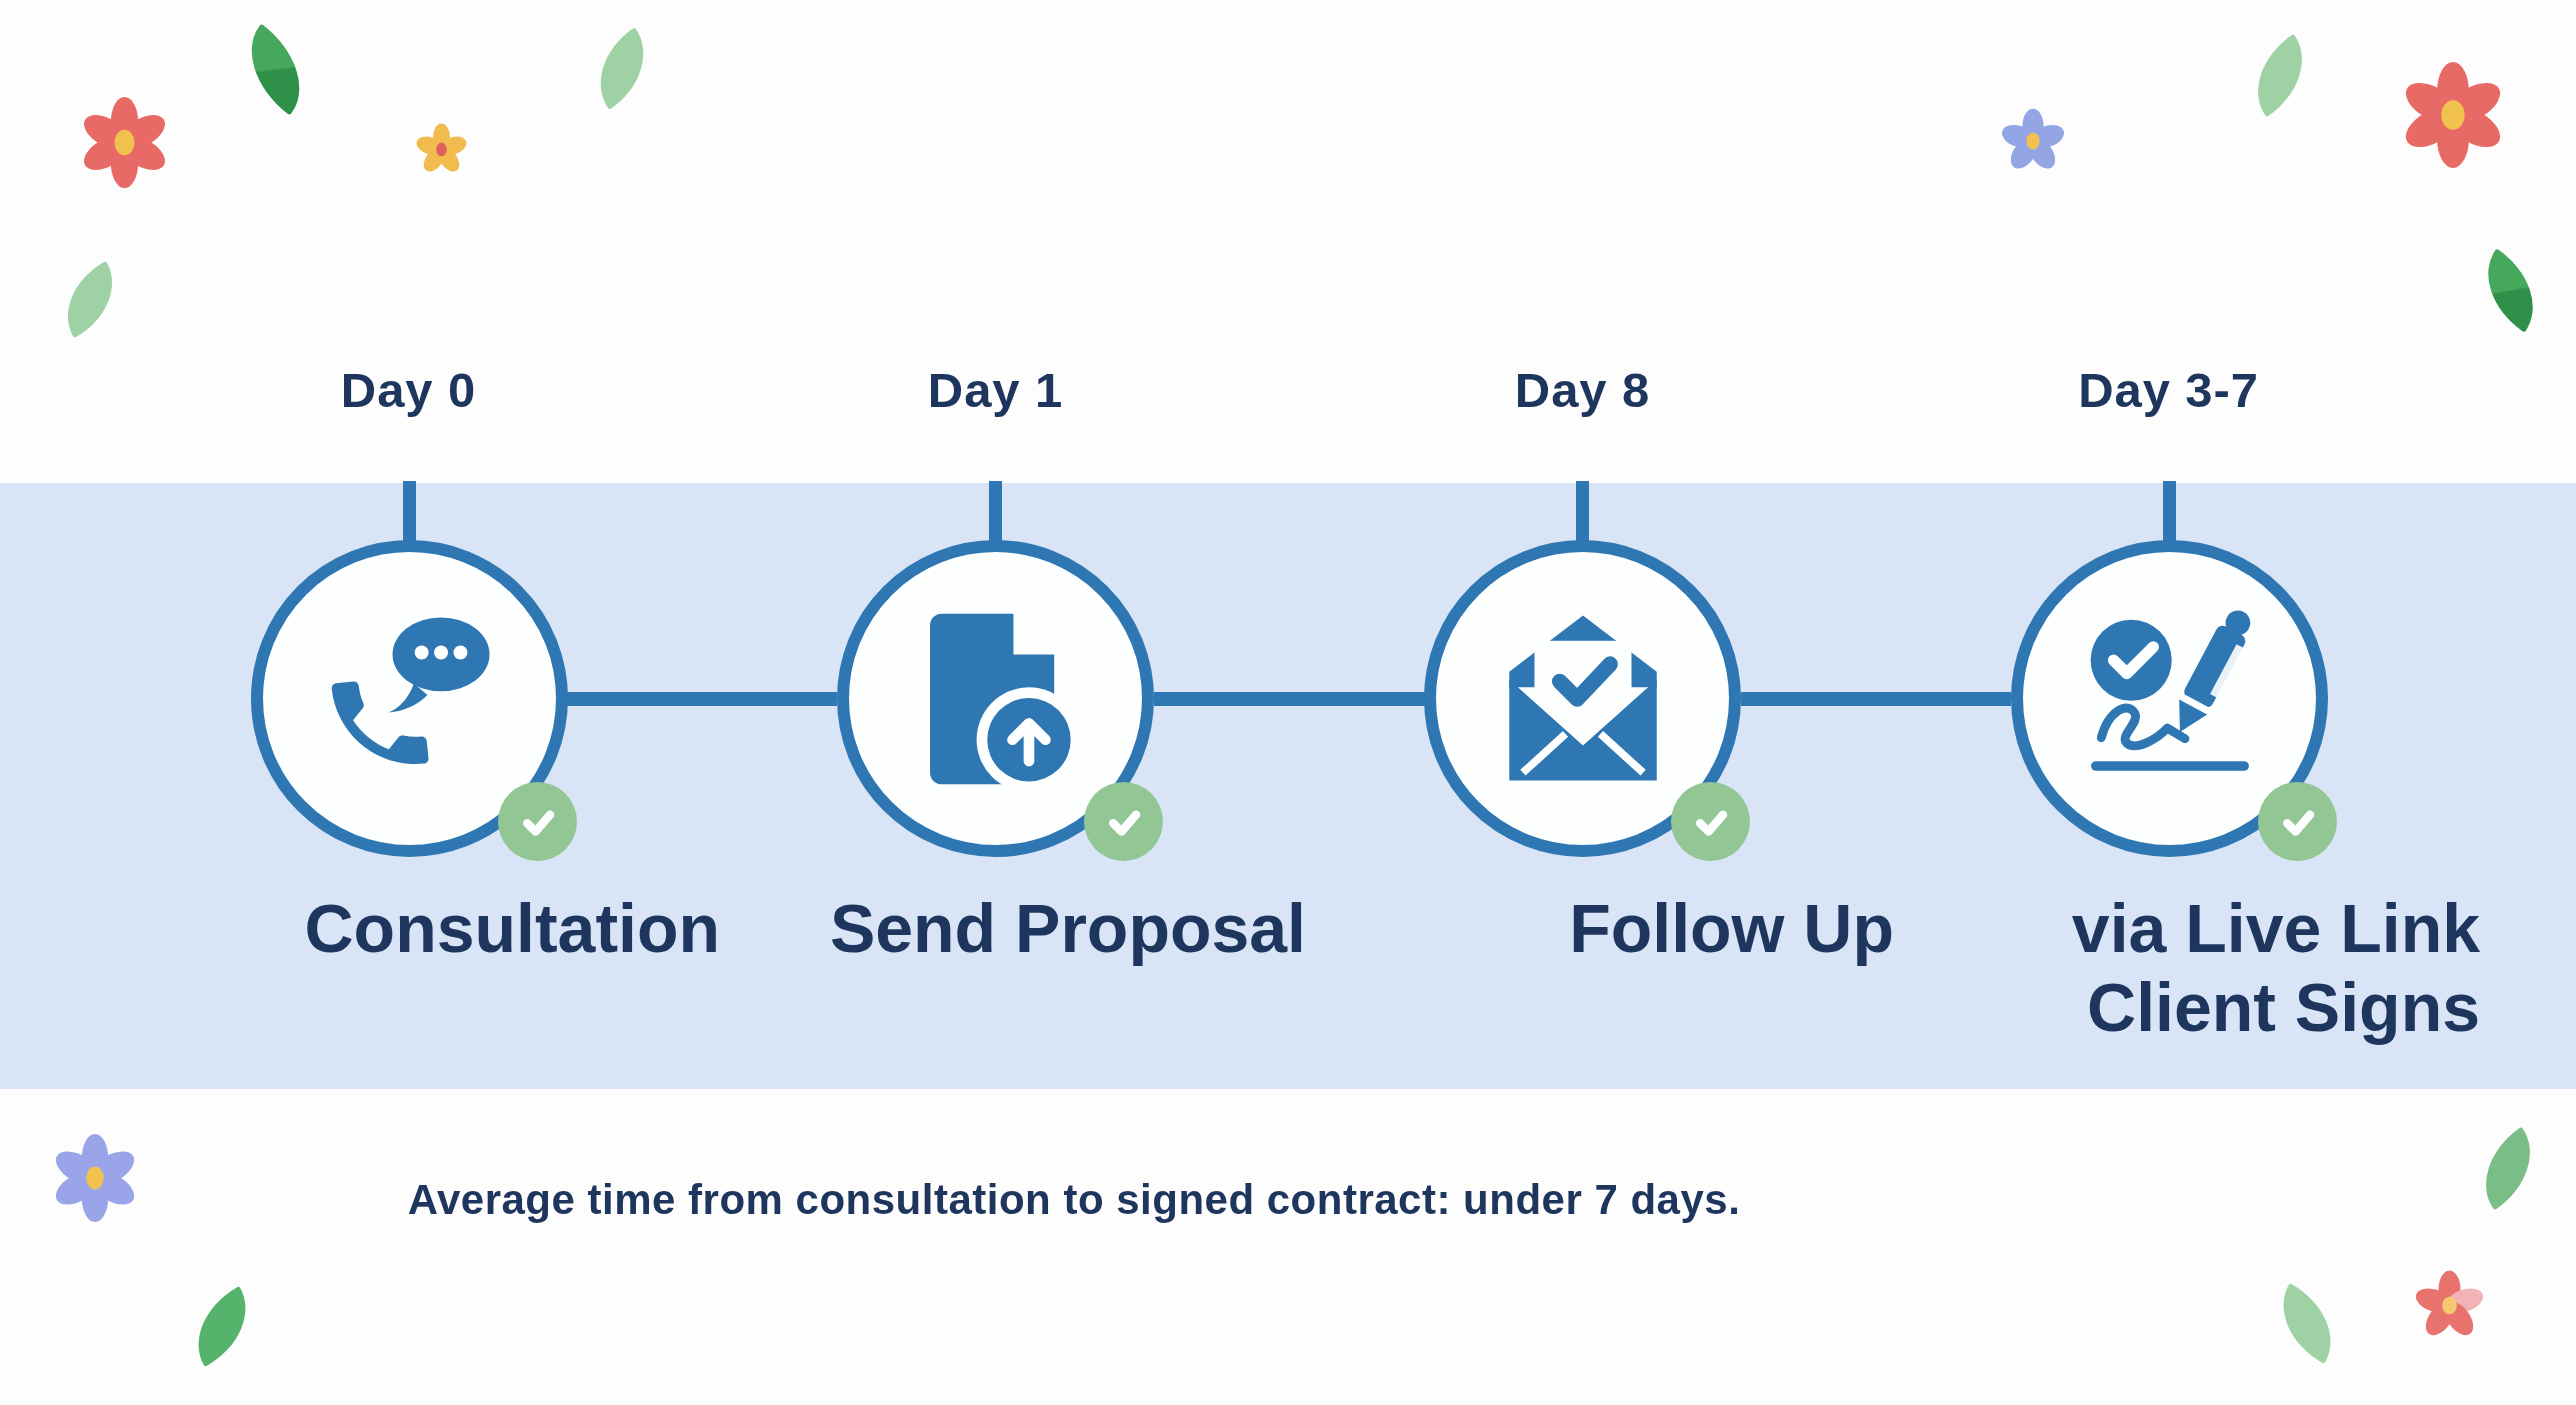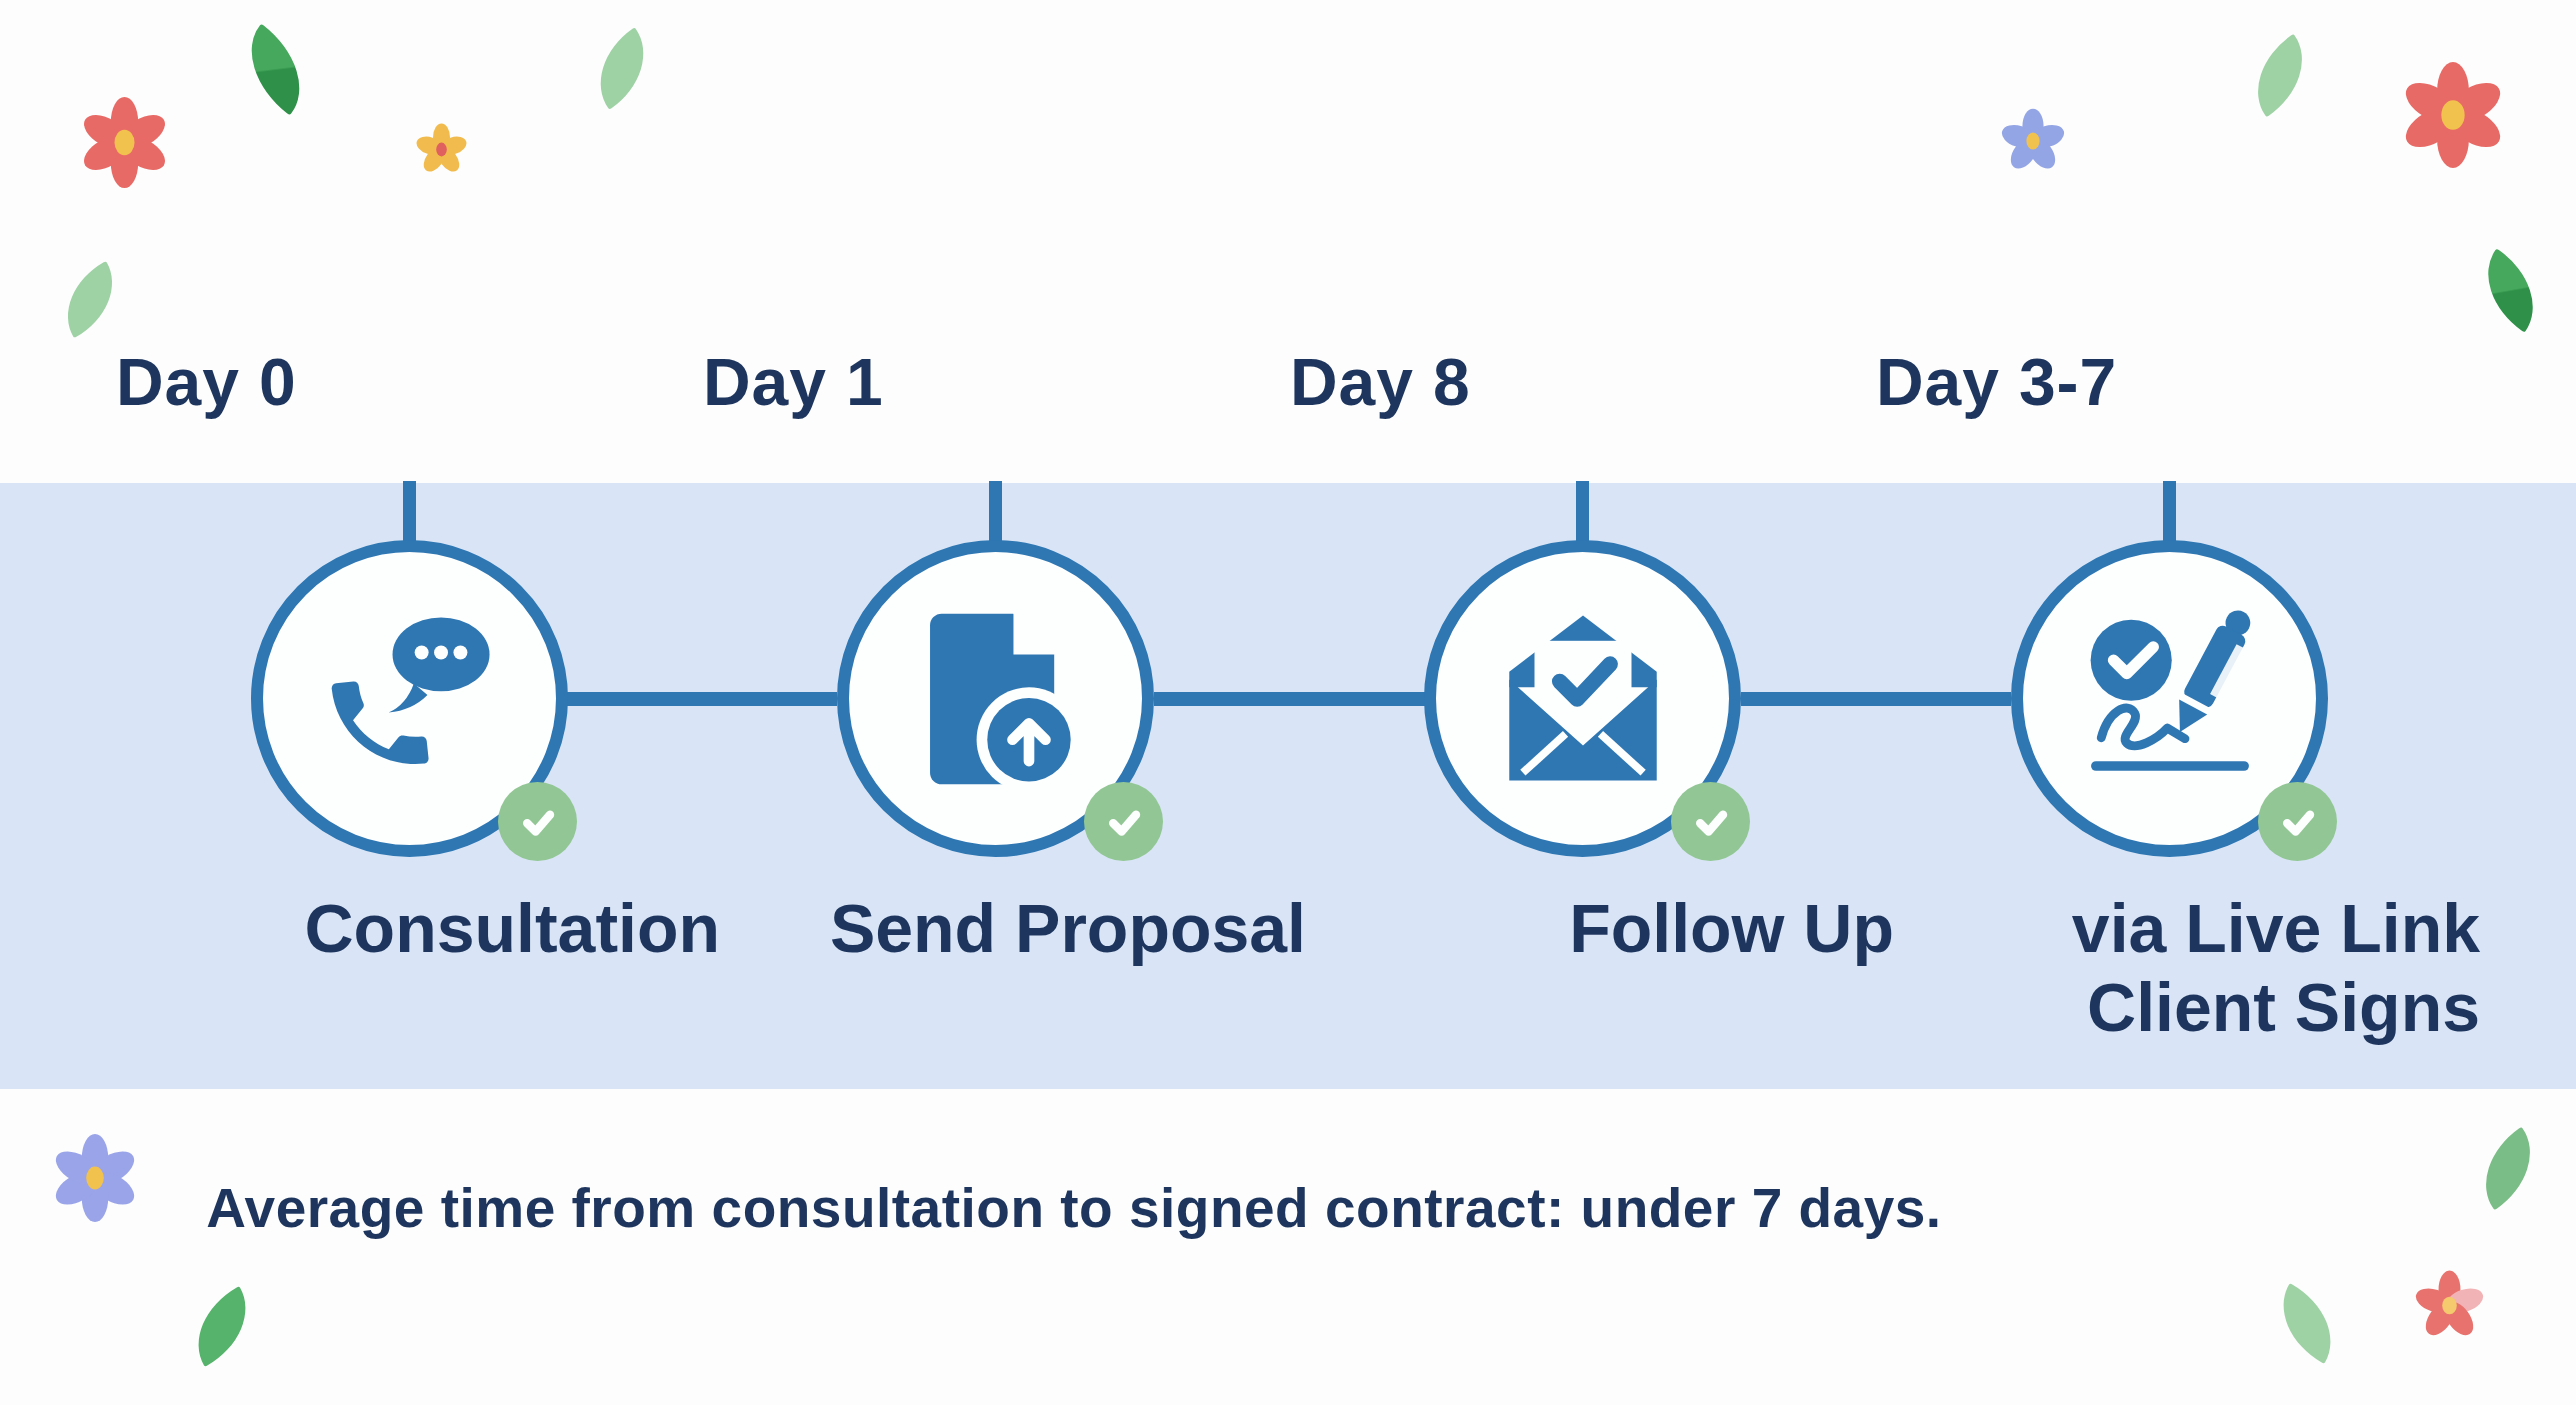--- a/index.html
+++ b/index.html
@@ -20,30 +20,30 @@
     display:flex;align-items:center;justify-content:center;
   }
   .node svg{width:194px;height:194px;}
   .badge{
     position:absolute;top:782px;width:79px;height:79px;border-radius:50%;
     background:#92c795;z-index:4;display:flex;align-items:center;justify-content:center;
   }
   .badge svg{width:48px;height:48px;}
   
   .day-label{
-    position:absolute;top:344px;width:585px;
-    font-size:66px;font-weight:700;letter-spacing:0.9px;z-index:2;
+    position:absolute;top:362px;width:585px;text-align:center;
+    font-size:49px;font-weight:700;letter-spacing:0.9px;z-index:2;
   }
   .step-label{
     position:absolute;top:889px;width:622px;text-align:right;
     font-size:68px;font-weight:700;line-height:79px;z-index:2;
   }
   .caption{
     position:absolute;left:0;top:1176px;width:2148px;text-align:center;
-    font-size:55px;font-weight:700;letter-spacing:0.5px;z-index:2;
+    font-size:42px;font-weight:700;letter-spacing:0.5px;z-index:2;
   }
   
   .deco{position:absolute;z-index:0;}
   .leaf{position:absolute;z-index:0;}
   .leaf-a{border-radius:4% 100% 4% 100%;}  
   .leaf-b{border-radius:100% 4% 100% 4%;}  
 </style>
 </head>
 <body>
 

